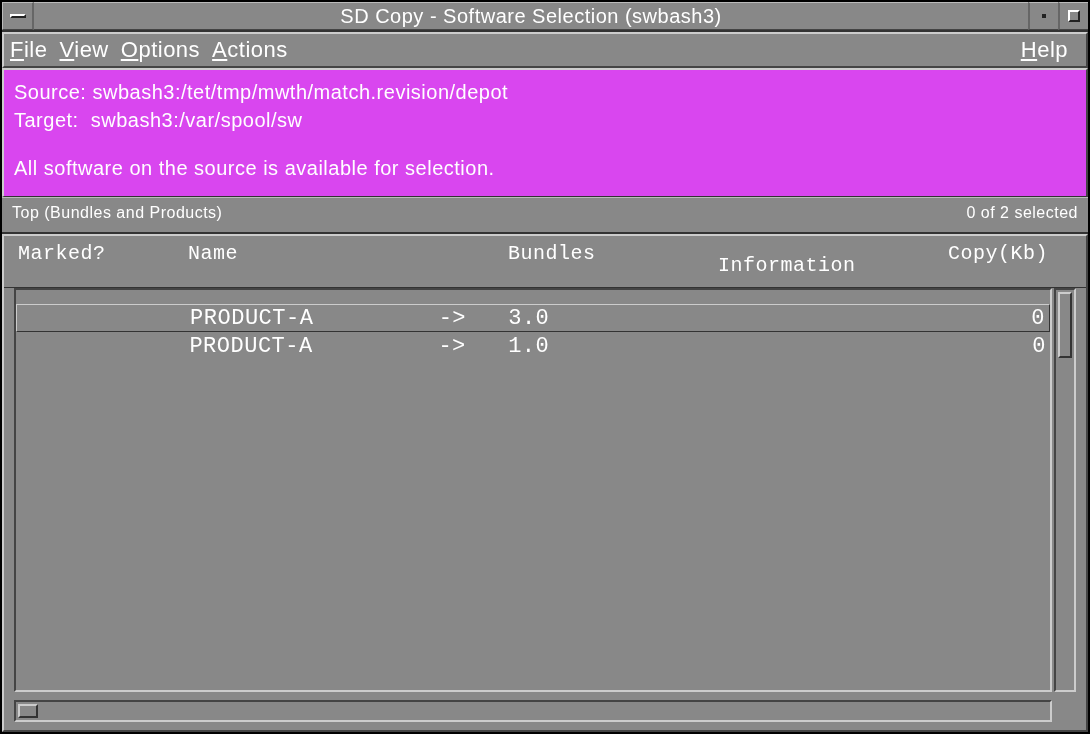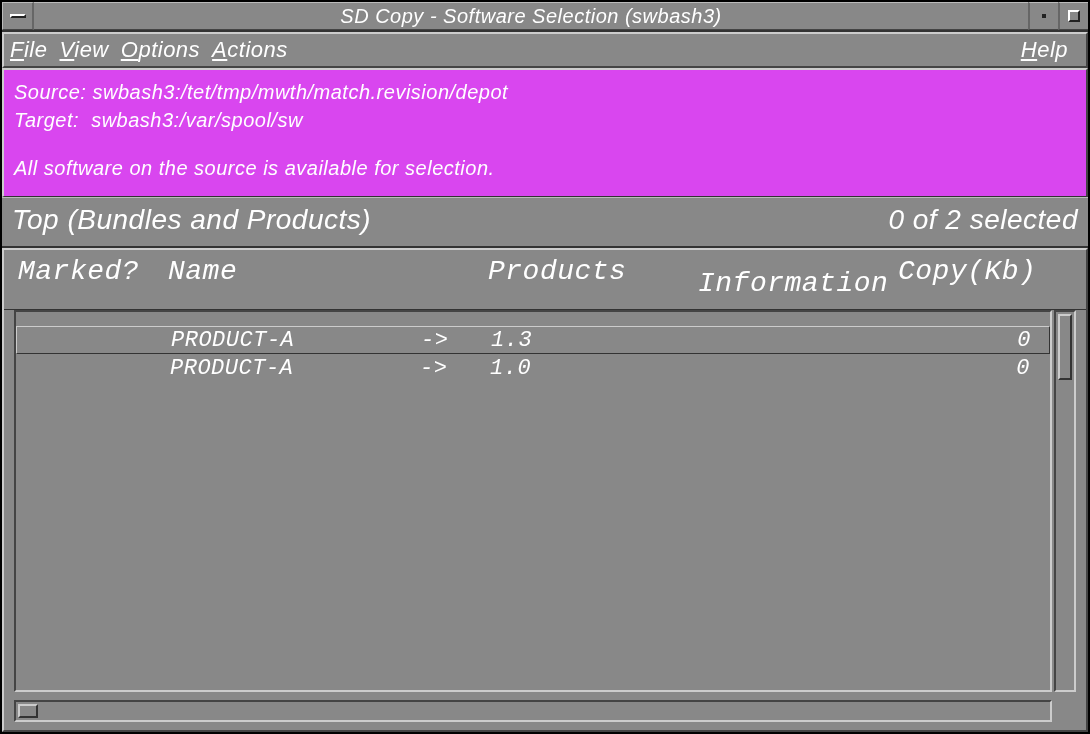--- a/index.html
+++ b/index.html
@@ -13,21 +13,20 @@
     color: #fff;
     letter-spacing: 0.5px;
   }
   .window {
     width: 1090px;
     height: 734px;
     background: #888;
     border: 2px solid #000;
     display: flex;
     flex-direction: column;
-    font-style: italic;
   }
   .titlebar {
     height: 30px;
     background: #888;
     border-bottom: 2px solid #333;
     display: flex;
     align-items: stretch;
   }
   .titlebar-left {
     width: 32px;
@@ -101,44 +100,44 @@
     border-bottom:1px solid #333;
     background:#d946ef;
   }
   .status-row {
     display:flex;
     align-items:center;
     padding: 6px 10px 10px;
     border-top:1px solid #bbb;
     border-bottom:2px solid #333;
     color:#fff;
-    font-size:28px;
+    font-size:16px;
   }
   .status-row .spacer { flex:1; }
   .table-area {
     flex:1;
     display:flex;
     flex-direction:column;
     border-top: 2px solid #ccc;
     border-left: 2px solid #ccc;
     border-right: 2px solid #444;
     border-bottom:2px solid #444;
     background:#888;
     padding: 0;
   }
   .thead {
     display:flex;
     padding: 6px 14px 10px;
     color:#fff;
     font-family: "Courier New", monospace;
-    font-size: 28px;
+    font-size: 20px;
     border-bottom: 1px solid #333;
   }
   .col-marked { width: 150px; }
-  .col-name { width: 250px; }
+  .col-name { width: 250px; margin-left: 20px; }
   .col-arrow { width: 70px; text-align:left;}
   .col-rev { width: 210px; }
   .col-info { width: 200px; margin-top: 12px; }
   .col-size { width: 130px; text-align:right; }
   .tbody-wrap {
     display:flex;
     flex:1;
     padding: 0 10px 6px 10px;
   }
   .tbody {
@@ -250,31 +249,31 @@
     <span>Top (Bundles and Products)</span>
     <span class="spacer"></span>
     <span>0 of 2 selected</span>
   </div>
 
   <div class="table-area">
     <div class="thead">
       <div class="col-marked">Marked?</div>
       <div class="col-name">Name</div>
       <div class="col-arrow"></div>
-      <div class="col-rev">Products</div>
+      <div class="col-rev">Bundles</div>
       <div class="col-info">Information</div>
       <div class="col-size">Copy(Kb)</div>
     </div>
     <div class="tbody-wrap">
       <div class="tbody" id="tbody">
           <div class="trow selected">
             <div class="col-marked"></div>
             <div class="col-name">PRODUCT-A</div>
             <div class="col-arrow">-&gt;</div>
-            <div class="col-rev">1.3</div>
+            <div class="col-rev">3.0</div>
             <div class="col-info"></div>
             <div class="col-size">0</div>
           </div>
           <div class="trow">
             <div class="col-marked"></div>
             <div class="col-name">PRODUCT-A</div>
             <div class="col-arrow">-&gt;</div>
             <div class="col-rev">1.0</div>
             <div class="col-info"></div>
             <div class="col-size">0</div>

